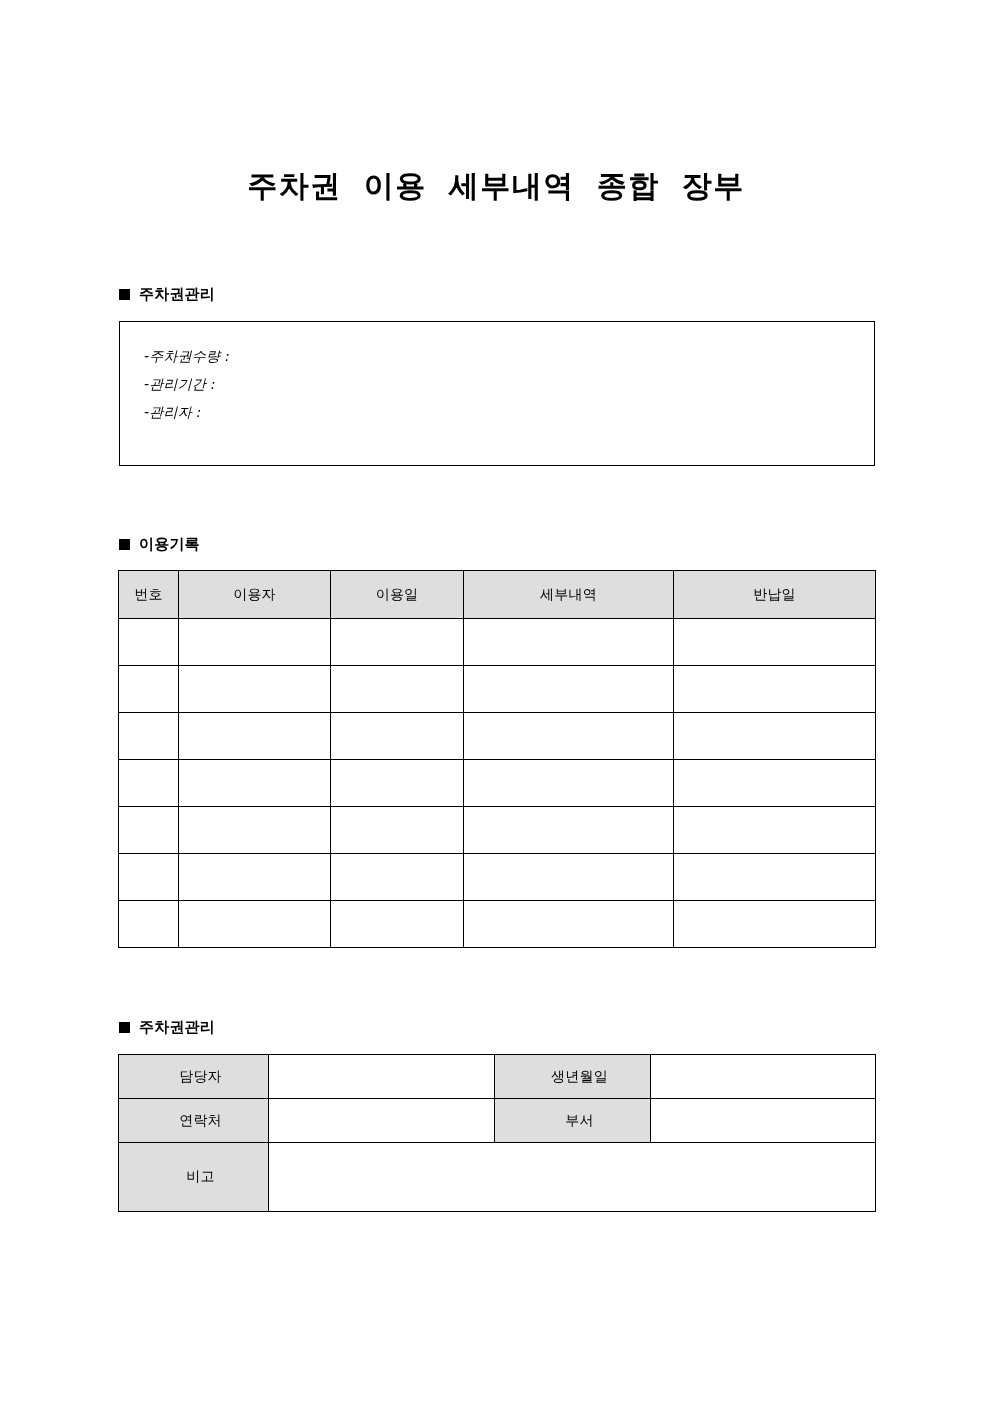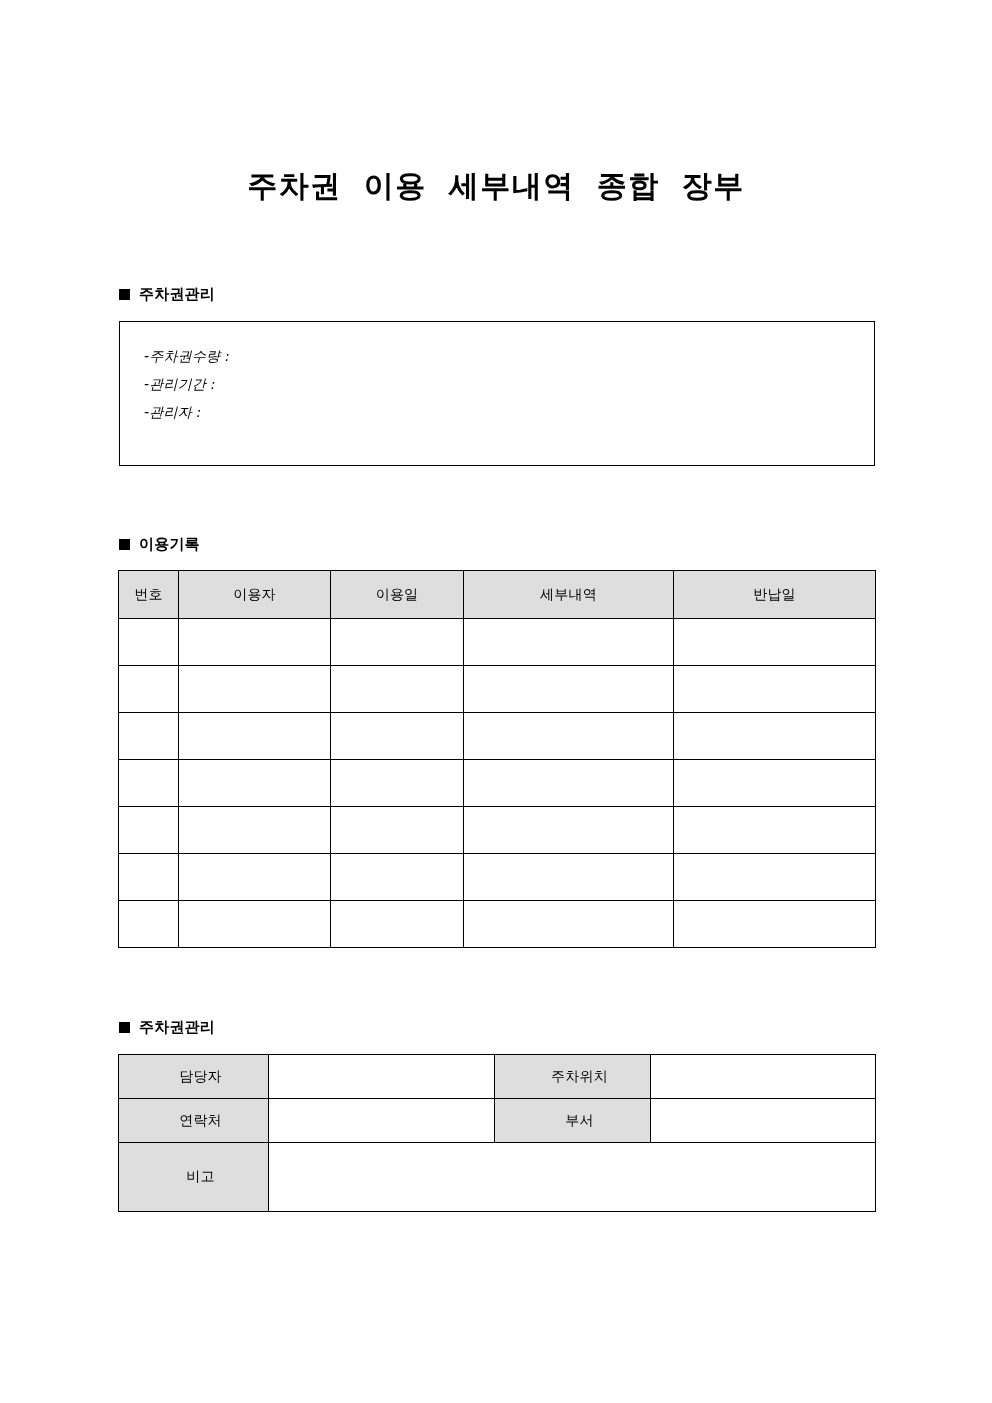--- a/index.html
+++ b/index.html
@@ -222,21 +222,21 @@
     <colgroup>
       <col style="width:150px">
       <col style="width:226px">
       <col style="width:156px">
       <col style="width:225px">
     </colgroup>
     <tbody>
       <tr>
         <td class="cellhead">담당자</td>
         <td></td>
-        <td class="cellhead">주차위치</td>
+        <td class="cellhead">생년월일</td>
         <td></td>
       </tr>
       <tr>
         <td class="cellhead">연락처</td>
         <td></td>
         <td class="cellhead">부서</td>
         <td></td>
       </tr>
       <tr>
         <td class="cellhead tall">비고</td>

